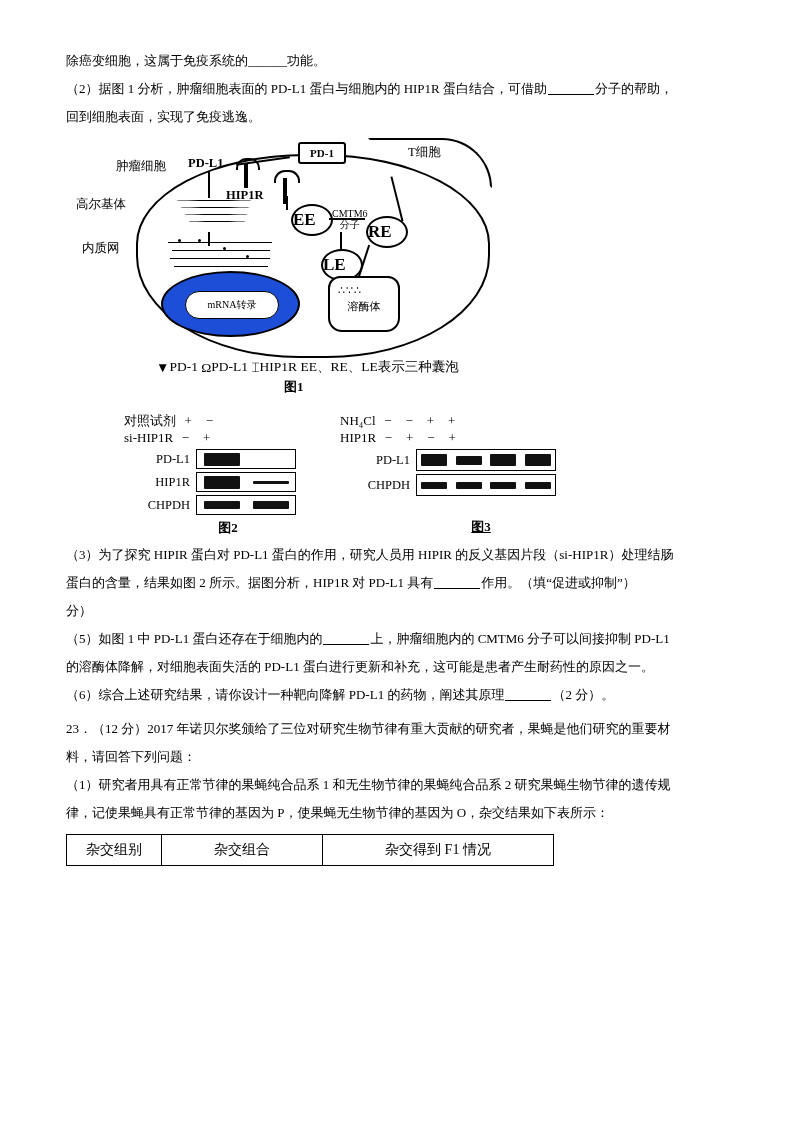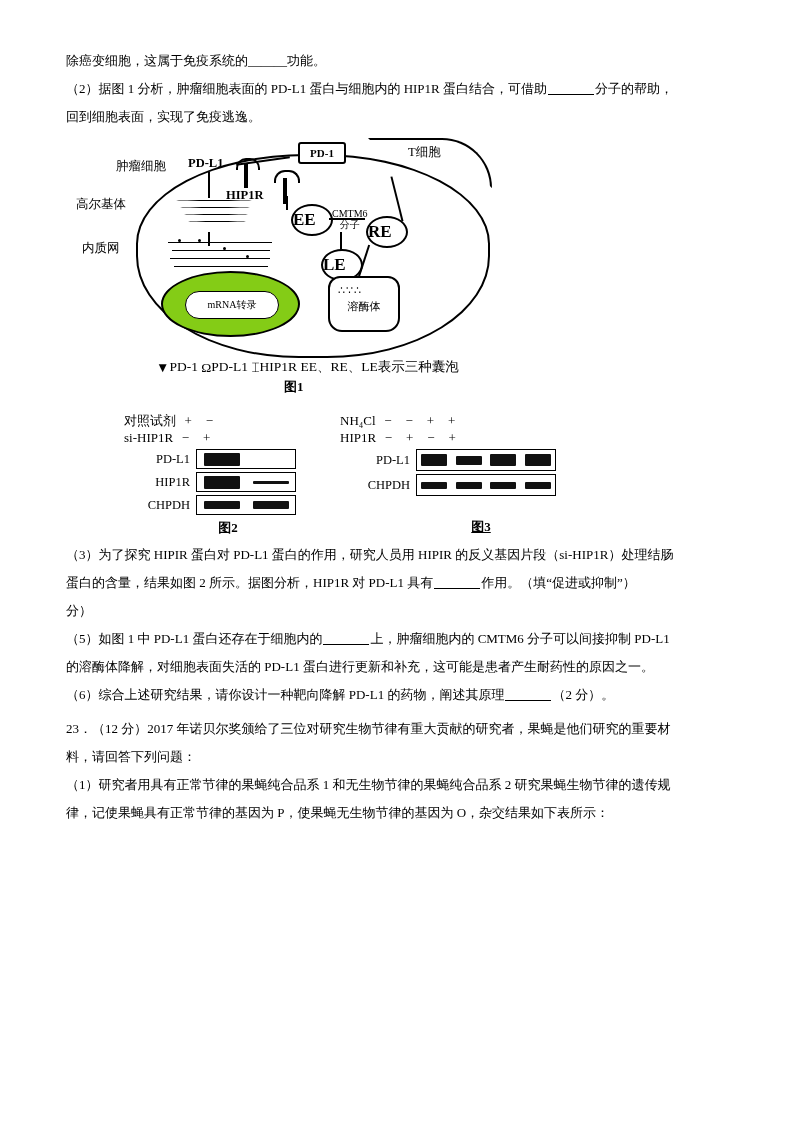--- a/index.html
+++ b/index.html
@@ -66,21 +66,21 @@
     border-radius: 48% 48% 46% 46% / 44% 44% 50% 50%;
   }
   .nucleus {
     position: absolute;
     left: 85px;
     top: 135px;
     width: 135px;
     height: 62px;
     border: 2px solid #000;
     border-radius: 50%;
-    background: #84cc16;
+    background: #1d4ed8;
   }
   .nucleus-inner {
     position: absolute;
     left: 22px;
     top: 18px;
     width: 92px;
     height: 26px;
     border: 1.5px solid #000;
     border-radius: 14px;
     font-size: 10px;
@@ -537,15 +537,25 @@
     </p>
 
     <div class="spacer"></div>
 
     <p class="para">23．（12 分）2017 年诺贝尔奖颁给了三位对研究生物节律有重大贡献的研究者，果蝇是他们研究的重要材</p>
     <p class="para">料，请回答下列问题：</p>
 
     <p class="para">（1）研究者用具有正常节律的果蝇纯合品系 1 和无生物节律的果蝇纯合品系 2 研究果蝇生物节律的遗传规</p>
     <p class="para">律，记使果蝇具有正常节律的基因为 P，使果蝇无生物节律的基因为 O，杂交结果如下表所示：</p>
 
+    <table class="cross">
+      <tbody>
+          <tr>
+        <th class="col1">杂交组别</th>
+        <th class="col2">杂交组合</th>
+        <th class="col3">杂交得到 F1 情况</th>
+      </tr>
+
+    </tbody>
+      </table>
 
   </div>
 </div>
 
 </body></html>

